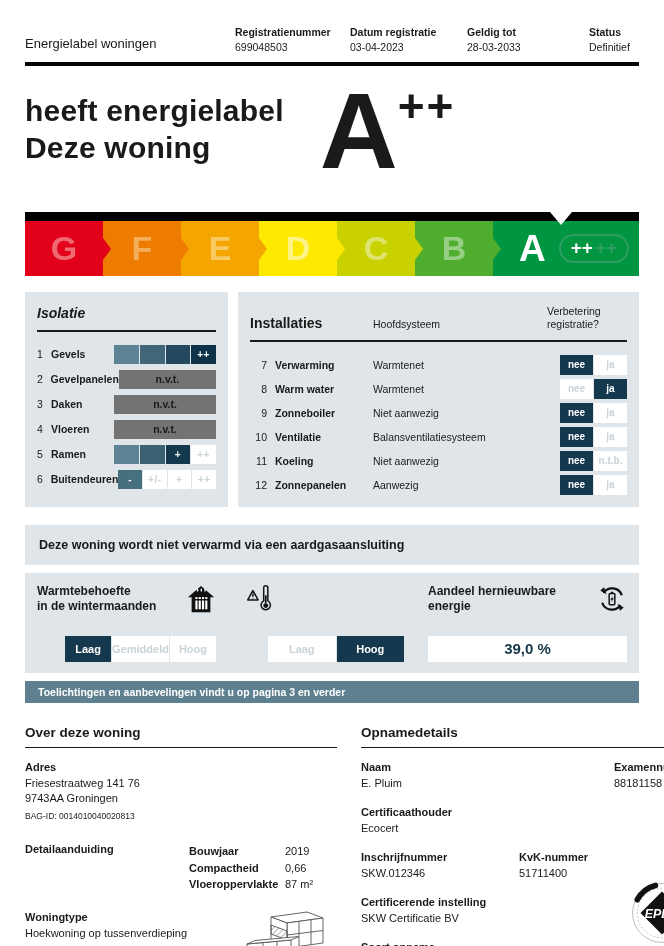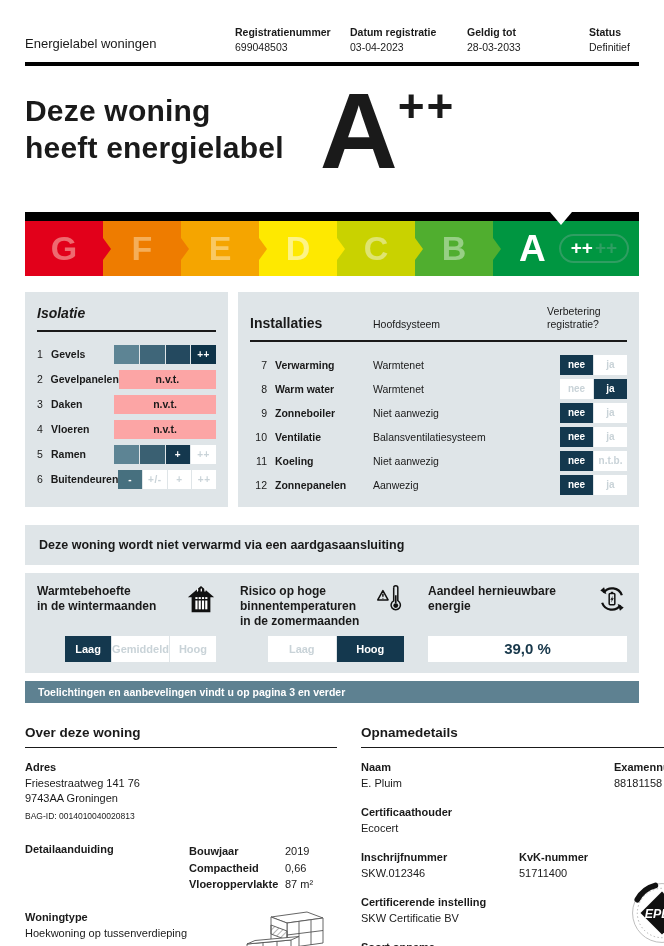--- a/index.html
+++ b/index.html
@@ -45,21 +45,21 @@
   .panel-iso{width:203px;flex:none;}
   .panel-inst{flex:1;}
   .ptitle{margin:0;font-size:14px;font-weight:bold;font-style:italic;}
   .rule{height:1.5px;background:#1a1a1a;margin-top:9px;margin-bottom:11px;}
 
   .iso-row{display:flex;align-items:center;height:23px;margin-bottom:2px;font-size:10.5px;}
   .iso-num{width:9px;}
   .iso-label{flex:1;font-weight:bold;padding-left:5px;}
   .iso-bar{display:flex;gap:1px;width:102px;}
   .seg{flex:1;height:19px;display:flex;align-items:center;justify-content:center;font-size:10px;font-weight:bold;letter-spacing:.5px;}
-  .nvt{width:102px;height:19px;background:#fca5a5;display:flex;align-items:center;justify-content:center;font-size:10.5px;font-weight:bold;}
+  .nvt{width:102px;height:19px;background:#737373;display:flex;align-items:center;justify-content:center;font-size:10.5px;font-weight:bold;}
 
   .inst-head{display:flex;align-items:flex-end;}
   .inst-title{width:123px;font-size:14px;font-weight:bold;}
   .inst-sub{flex:1;font-size:10.5px;padding-bottom:1px;}
   .inst-improve{width:80px;font-size:10.5px;line-height:13px;}
   .inst-row{display:flex;align-items:center;height:24px;font-size:10.5px;}
   .inst-num{width:17px;text-align:right;margin-right:8px;}
   .inst-label{width:98px;font-weight:bold;}
   .inst-val{flex:1;}
   .toggle{display:flex;gap:1px;}
@@ -133,22 +133,22 @@
       <div class="hf w4">
         <div class="lab">Status</div>
         <div class="val">Definitief</div>
       </div>
     </div>
   </div>
   <div class="black-rule"></div>
 
   <div class="hero">
     <div class="hero-text">
+      <div>heeft energielabel</div>
       <div>Deze woning</div>
-      <div>heeft energielabel</div>
     </div>
     <div class="hero-label">
       <span class="hero-letter">A</span>
       <span class="hero-plus">++</span>
     </div>
   </div>
 
   <div class="scale">
     <div class="bands" id="scaleBands">
         <div class="band" style="background: rgb(226, 0, 26);">
@@ -332,25 +332,20 @@
           </span>
         </div>
         <div class="p3-opts">
           <span class="opt sel">Laag</span>
           <span class="opt un">Gemiddeld</span>
           <span class="opt un">Hoog</span>
         </div>
       </div>
       <div class="p3 p3-2">
         <div class="p3-head">
-          <div class="p3-title">
-            <div>Risico op hoge</div>
-            <div>binnentemperaturen</div>
-            <div>in de zomermaanden</div>
-          </div>
           <span class="p3-icon">
             <svg viewBox="0 0 32 32" xmlns="http://www.w3.org/2000/svg" fill="none" stroke="#111" stroke-width="1.6">
               <path d="M4 17 L9.5 7 L15 17 Z" stroke-linejoin="round"></path>
               <line x1="9.5" y1="10.5" x2="9.5" y2="13.5"></line>
               <circle cx="9.5" cy="15.2" r="0.6" fill="#111" stroke="none"></circle>
               <path d="M21 4 a2.2 2.2 0 0 1 4.4 0 V18"></path>
               <path d="M21 4 V18 a5 5 0 1 0 4.4 0"></path>
               <circle cx="23.2" cy="23" r="2.6" fill="#111" stroke="none"></circle>
               <line x1="23.2" y1="20.5" x2="23.2" y2="12" stroke-width="1.8"></line>
             </svg>

